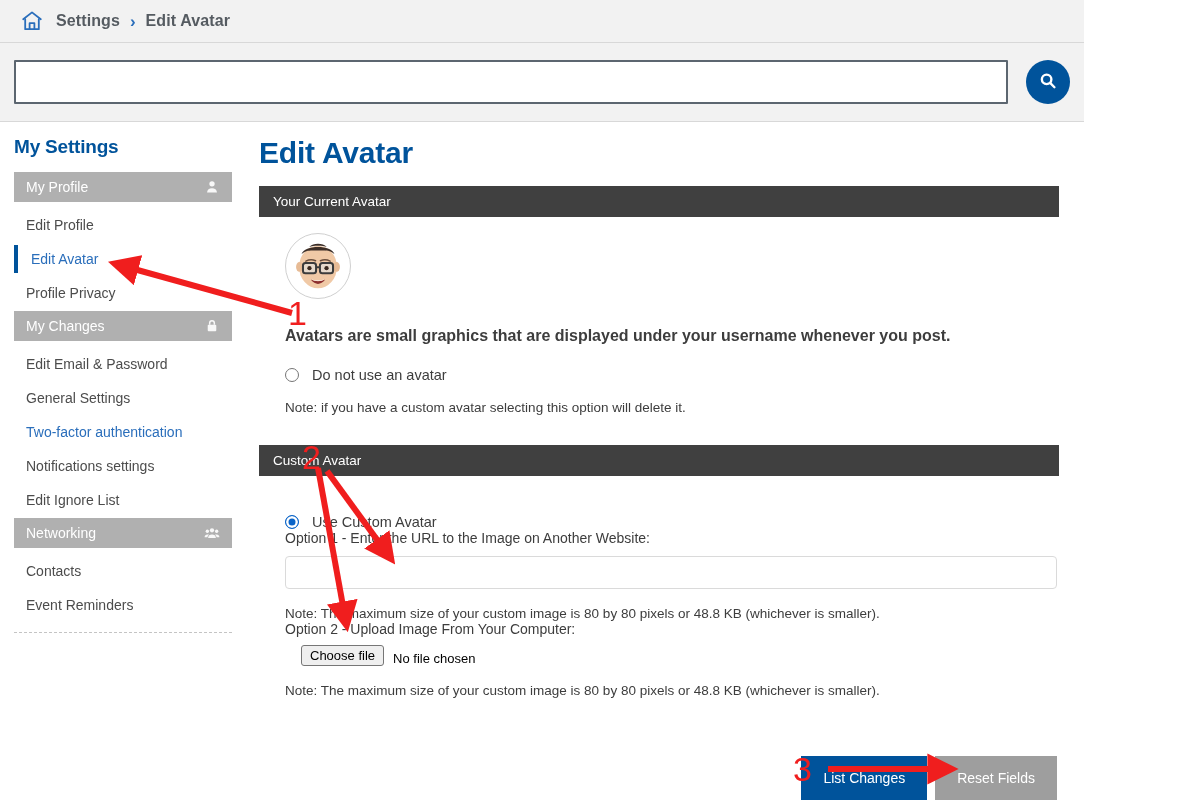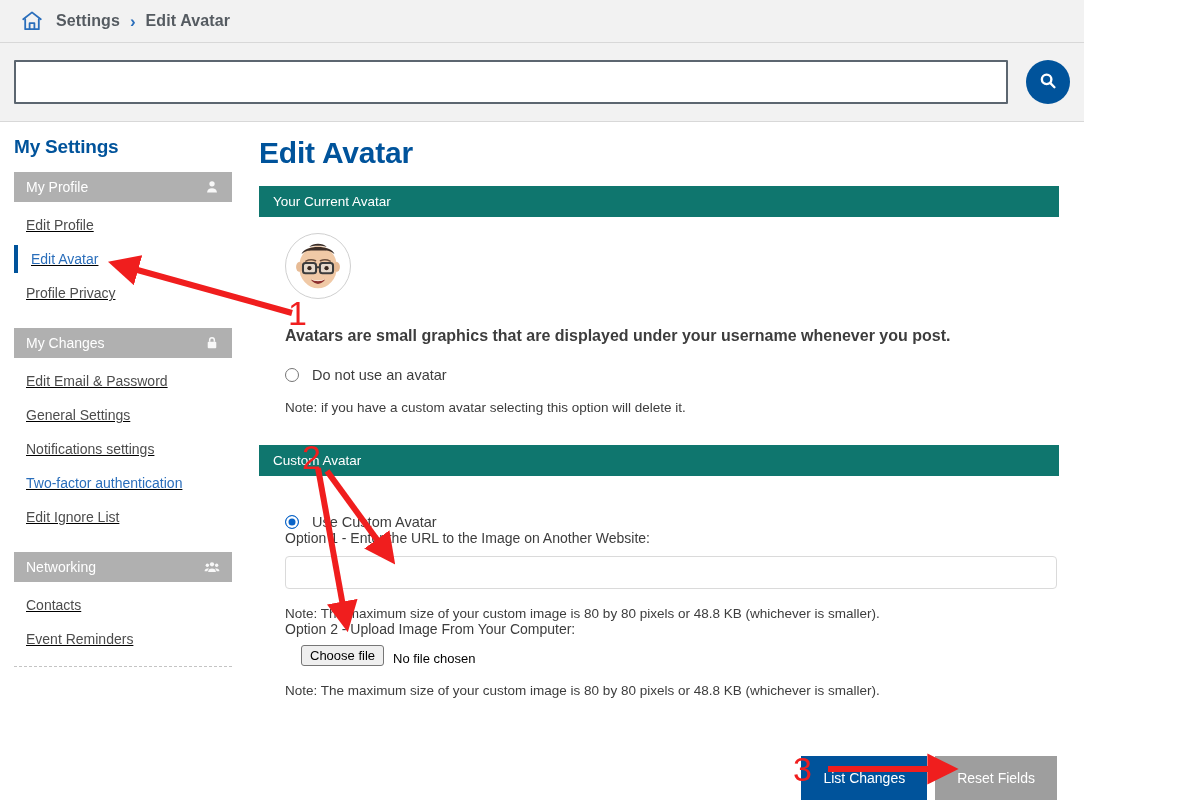--- a/index.html
+++ b/index.html
@@ -93,31 +93,31 @@
   }
   .nav-item.link-blue { color: #2a6ebb; }
   .nav-item.active {
     color: #2a6ebb;
     padding-left: 17px;
   }
   .nav-item.active::before {
     content: ""; position: absolute; left: 0; top: 3px;
     width: 4px; height: 28px; background: #00539b;
   }
-  .nav-block { padding: 6px 0 18px 0; text-decoration: underline; }
+  .nav-block { padding: 6px 0 1px 0; }
   .nav-block.dashed-end { border-bottom: 1px dashed #c4c4c4; padding-bottom: 10px; }
 
   
   .main { flex: 1; padding: 14px 25px 0 12px; }
   .main-title {
     font-size: 30px; font-weight: bold; color: #00539b;
     margin: 0 0 16px 0; letter-spacing: -0.2px;
   }
   .panel-header {
-    background: #0f766e;
+    background: #404040;
     color: #ffffff;
     font-size: 13.5px;
     height: 31px;
     display: flex; align-items: center;
     padding-left: 14px;
   }
   .panel-body { padding: 16px 2px 0 26px; }
   .avatar-circle {
     width: 66px; height: 66px;
     border-radius: 50%;
@@ -280,25 +280,25 @@
           </svg>
         </span>
       </div>
       <ul class="nav-list nav-block">
         <li class="nav-item">
           <span>Edit Email &amp; Password</span>
         </li>
         <li class="nav-item">
           <span>General Settings</span>
         </li>
-        <li class="nav-item">
-          <span>Notifications settings</span>
-        </li>
         <li class="nav-item link-blue">
           <span>Two-factor authentication</span>
+        </li>
+        <li class="nav-item">
+          <span>Notifications settings</span>
         </li>
         <li class="nav-item">
           <span>Edit Ignore List</span>
         </li>
       </ul>
 
       <div class="group-header">
         <span class="ghlabel">Networking</span>
         <span>
           <svg class="group-icon" viewBox="0 0 24 24" fill="#ffffff">

